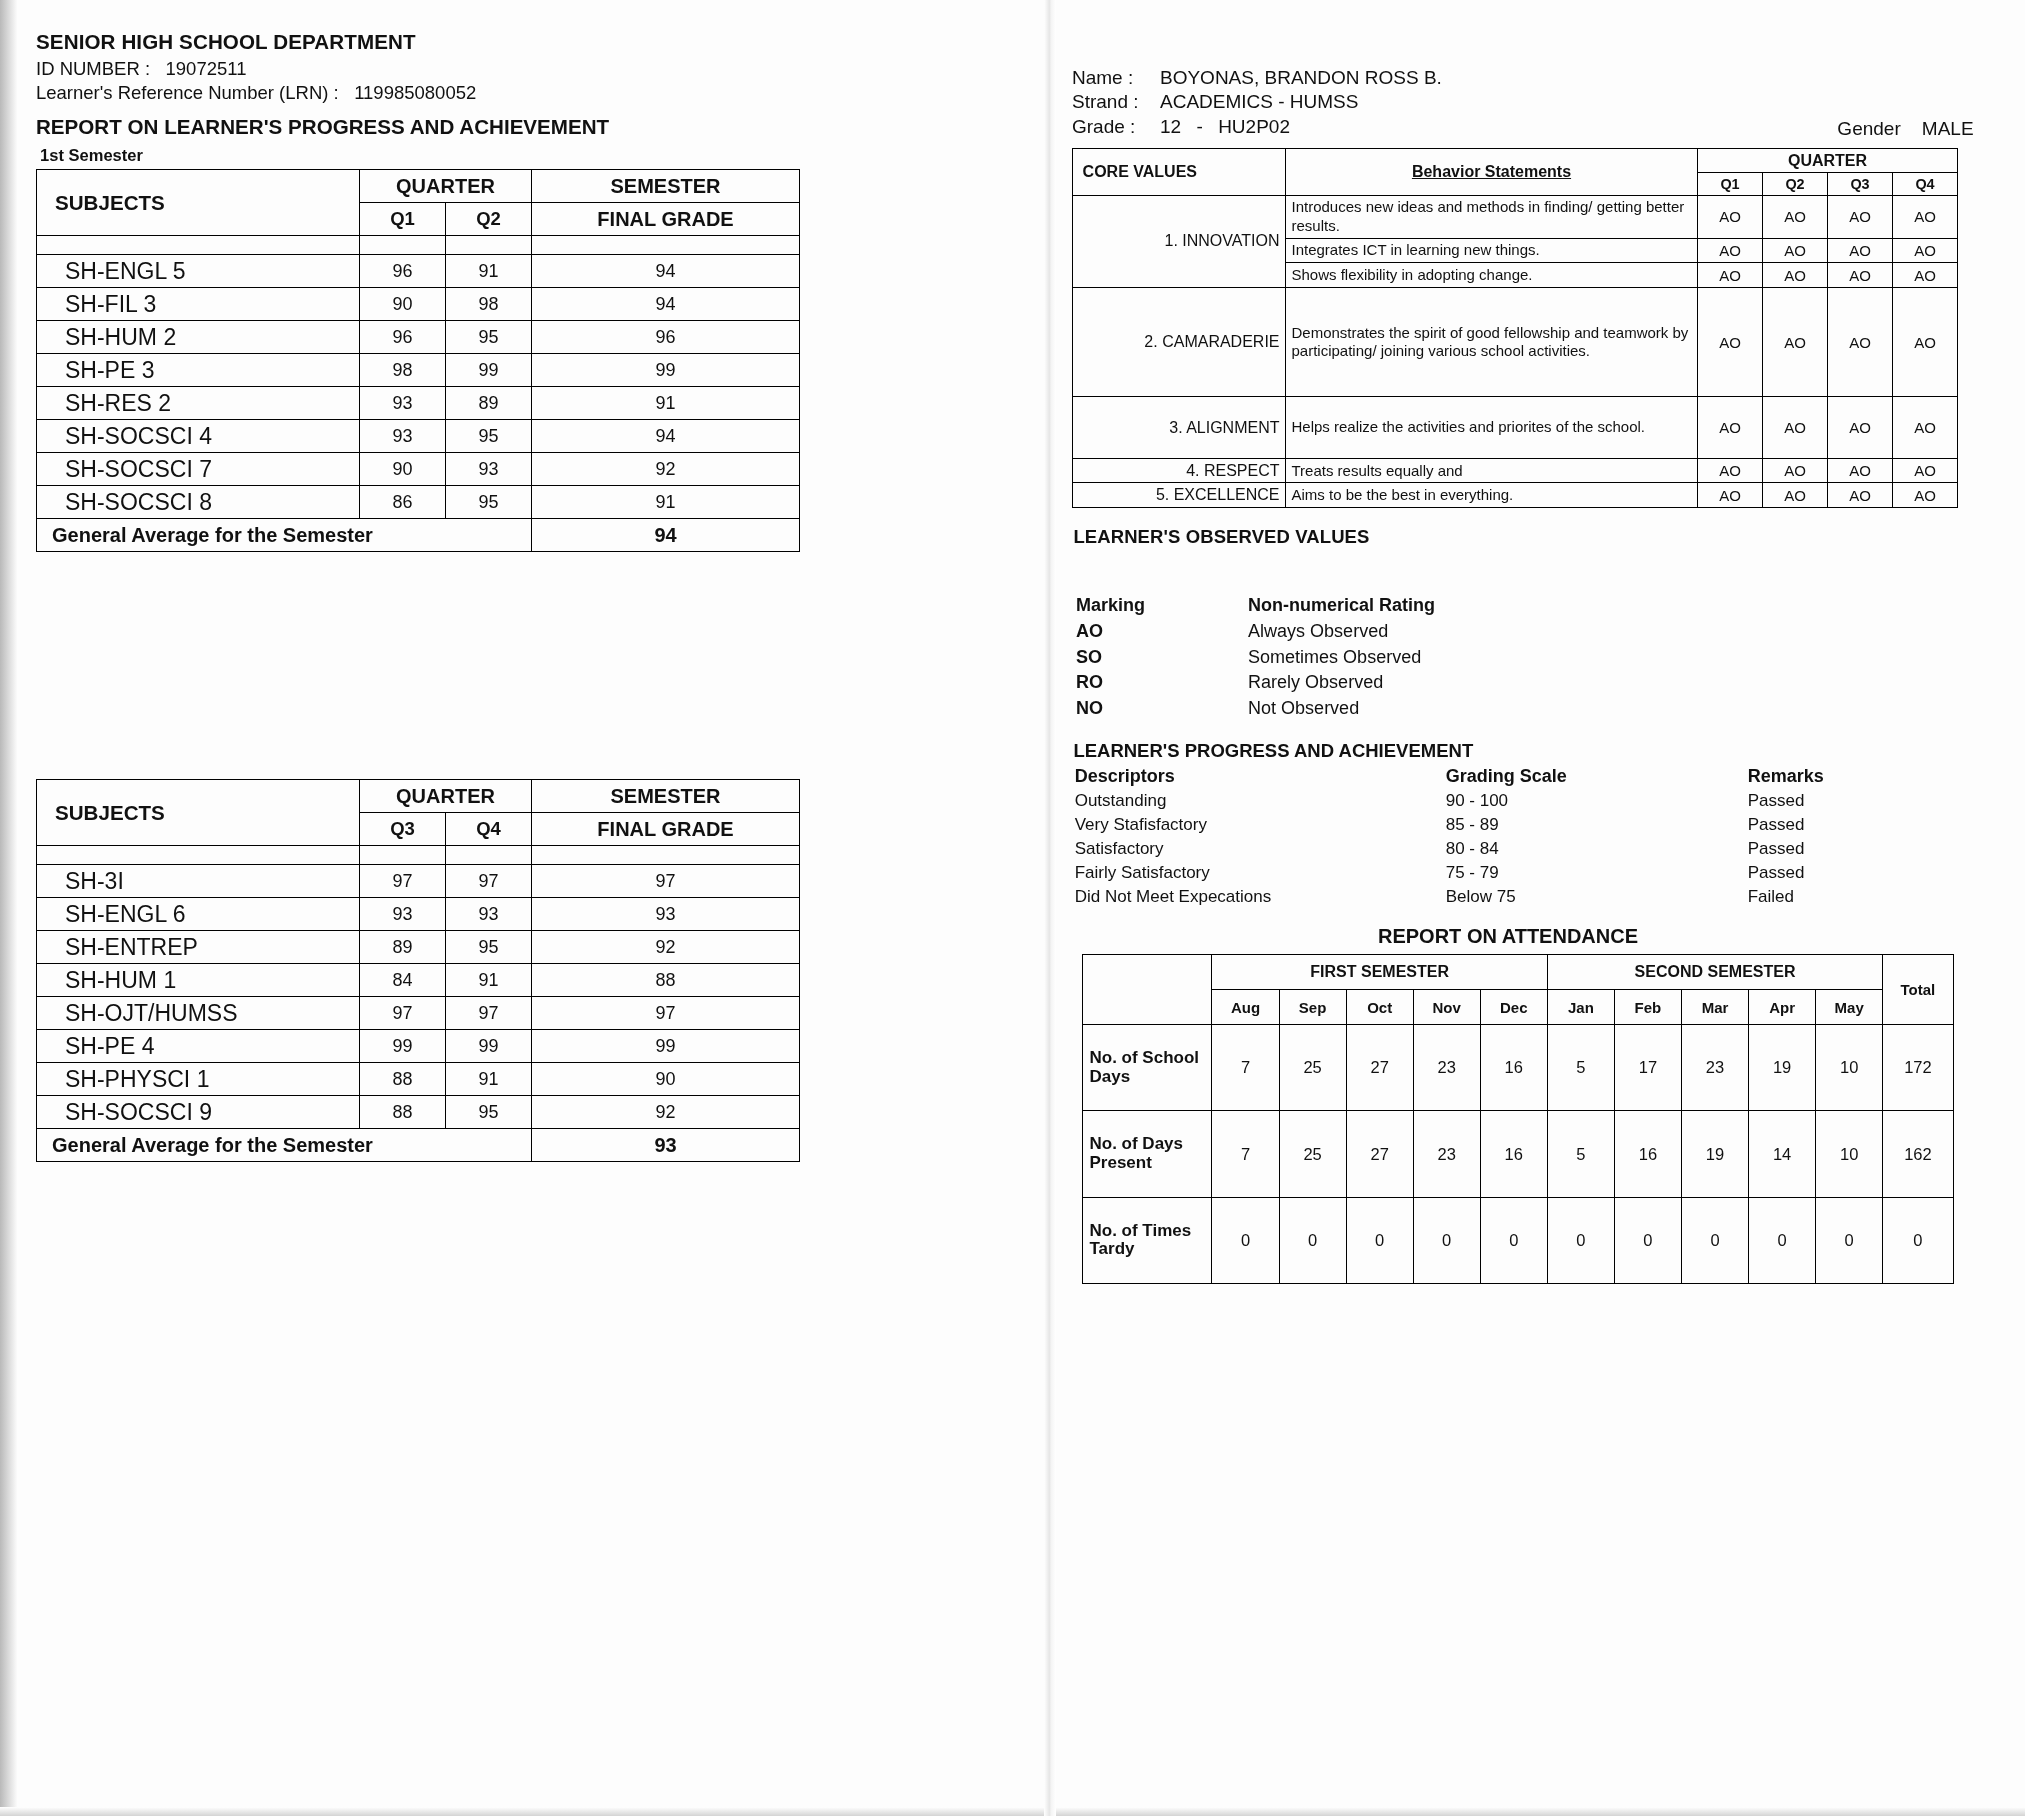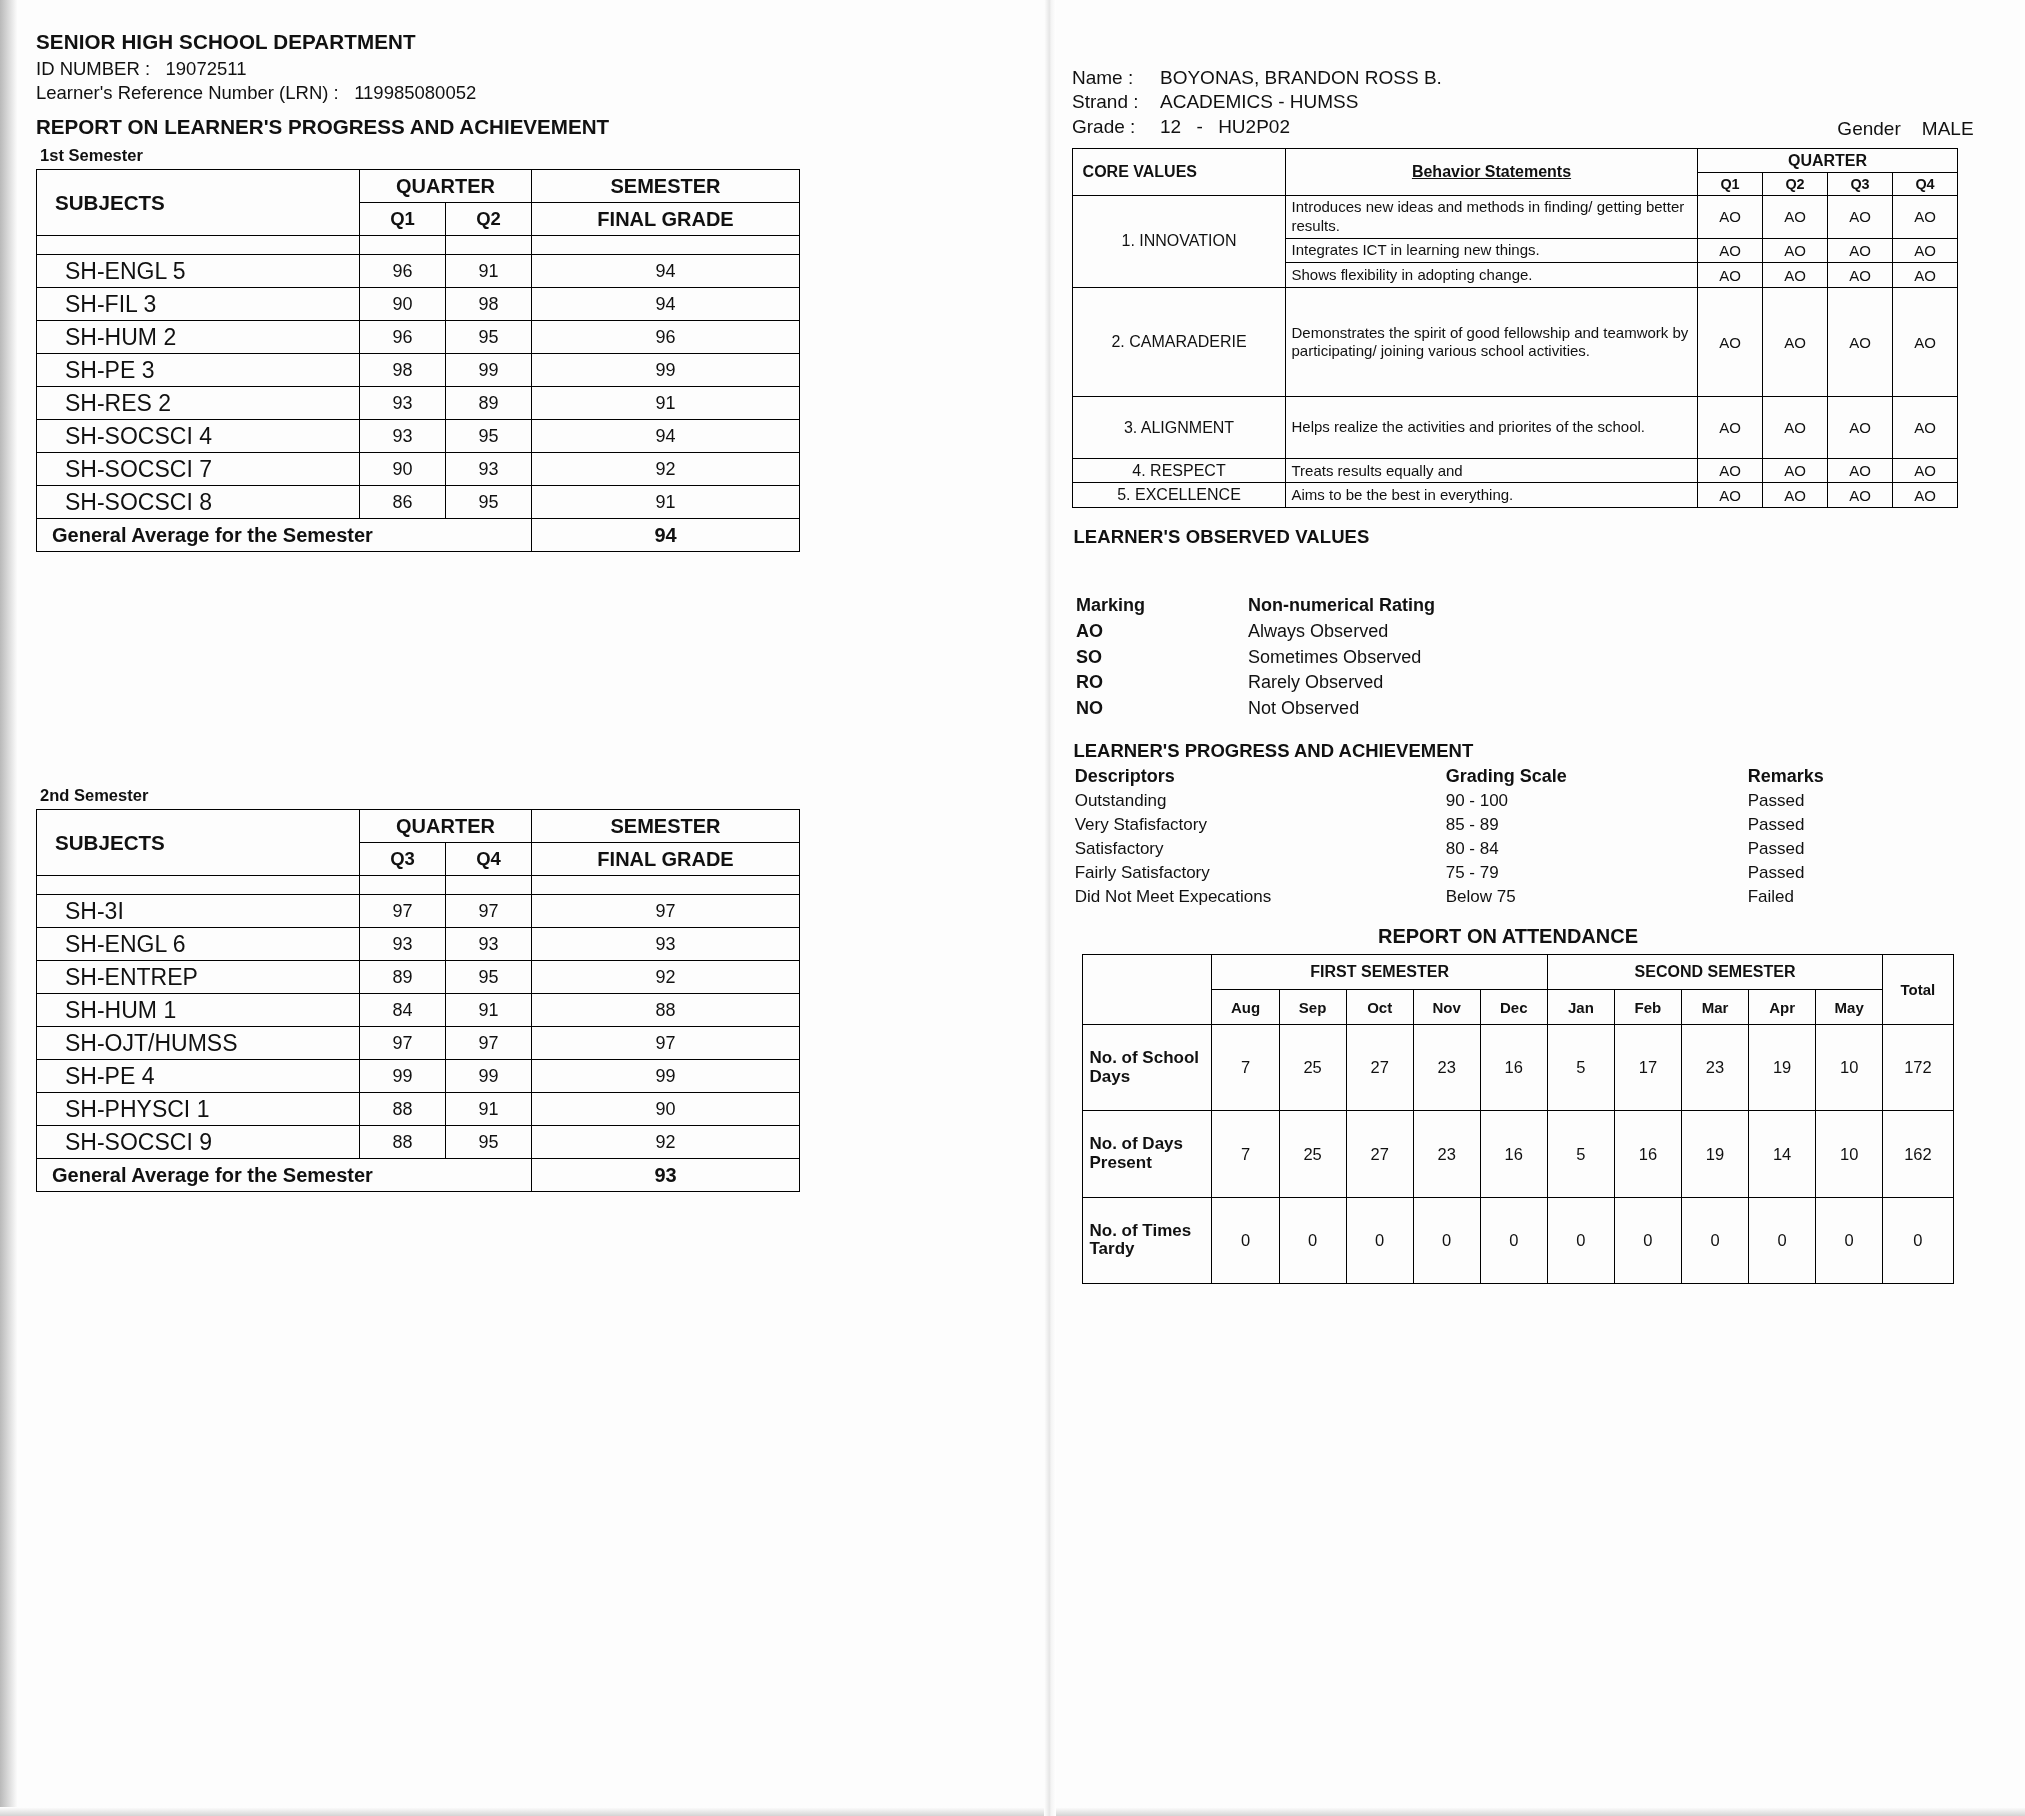--- a/index.html
+++ b/index.html
@@ -177,21 +177,21 @@
     font-weight: bold;
     text-align: center;
   }
   .values .qsm {
     font-size: 14.4px;
     font-weight: bold;
     text-align: center;
   }
   .values .core {
     font-size: 16px;
-    text-align: center;
+    text-align: right;
   }
   .values .beh {
     font-size: 15px;
     text-align: left;
     line-height: 1.22;
   }
   .values .mark {
     text-align: center;
     font-size: 15px;
     width: 43px;
@@ -364,21 +364,20 @@
 
         <tr>
           <td class="avg-label" colspan="3">General Average for the Semester</td>
           <td class="avg-val">94</td>
         </tr>
       </tbody>
     </table>
 
     <div style="height:227px"></div>
 
-    <div class="t-sem">2nd Semester</div>
 
     <table class="grades">
       <colgroup>
         <col style="width:323px">
         <col style="width:86px">
         <col style="width:86px">
         <col style="width:268px">
       </colgroup>
       <tbody>
         <tr>

